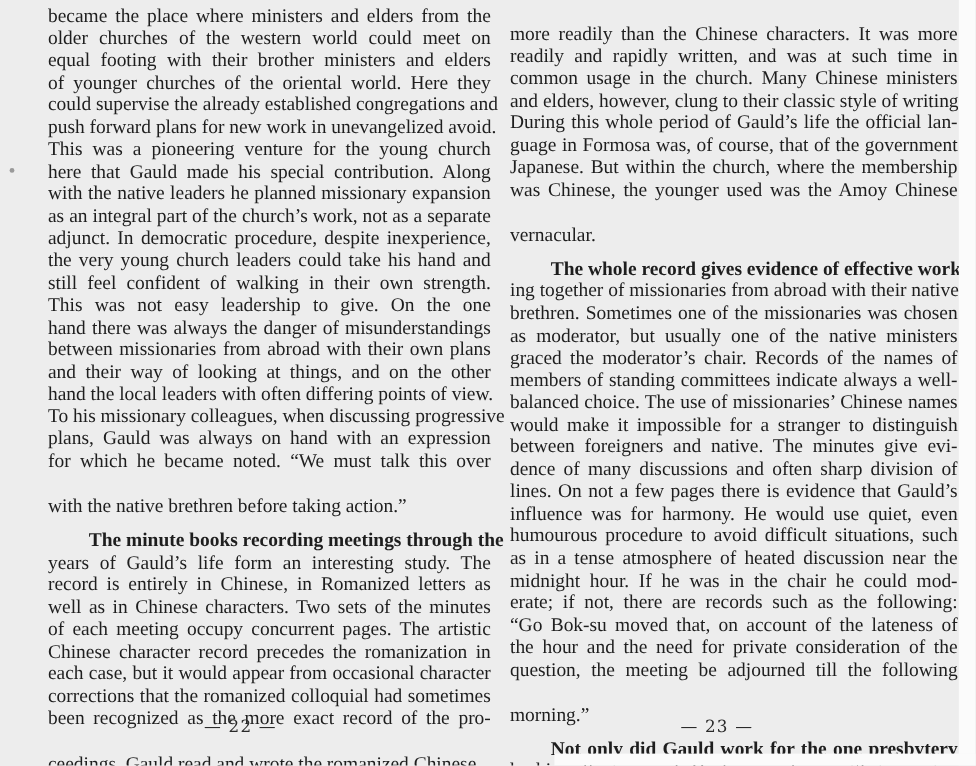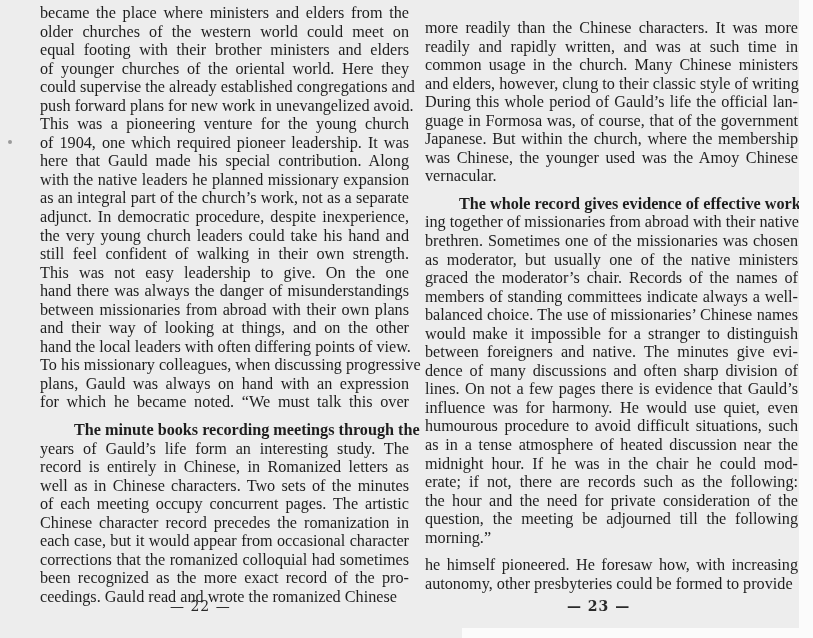--- a/index.html
+++ b/index.html
@@ -18,32 +18,32 @@
   }
   .page.left { left: 40px; width: 369px; top: 4px; }
   .page.right { left: 425px; width: 373px; top: 19px; }
   .line {
     display: block;
     white-space: nowrap;
     text-align: justify;
     text-align-last: justify;
     height: 18.55px;
   }
-  .line.last { text-align-last: left; }
+  .line.last { text-align-last: left; margin-top: 20px; }
   .line.indent { padding-left: 34px; font-weight: bold; }
   .para-gap { height: 9px; }
   .pagenum {
     position: absolute;
     font-family: "DejaVu Serif", serif;
     font-size: 14px;
     letter-spacing: 1px;
     color: #2a2a2a;
   }
   .pagenum.left { left: 170px; top: 598px; }
-  .pagenum.right { left: 567px; top: 598px; font-weight: bold; }
+  .pagenum.right { left: 567px; top: 598px; }
   .edge-right {
     position: absolute; right: 0; top: 0; width: 14px; height: 638px;
     background: #fbfbfb;
   }
   .edge-bottom {
     position: absolute; left: 462px; right: 0; bottom: 0; height: 10px;
     background: #fbfbfb;
   }
   .speck {
     position: absolute; width: 4px; height: 4px; border-radius: 2px;
@@ -56,35 +56,35 @@
 <div class="spread">
   <div class="page left" id="left-page">
       <div class="paragraph">
         <span class="line">became the place where ministers and elders from the</span>
         <span class="line">older churches of the western world could meet on</span>
         <span class="line">equal footing with their brother ministers and elders</span>
         <span class="line">of younger churches of the oriental world.  Here they</span>
         <span class="line">could supervise the already established congregations and</span>
         <span class="line">push forward plans for new work in unevangelized avoid.</span>
         <span class="line">This was a pioneering venture for the young church</span>
-        <span class="line">of 1904, one which required pioneer leadership.  It was</span>
         <span class="line">here that Gauld made his special contribution.  Along</span>
         <span class="line">with the native leaders he planned missionary expansion</span>
         <span class="line">as an integral part of the church’s work, not as a separate</span>
         <span class="line">adjunct.  In democratic procedure, despite inexperience,</span>
         <span class="line">the very young church leaders could take his hand and</span>
         <span class="line">still feel confident of walking in their own strength.</span>
         <span class="line">This was not easy leadership to give.  On the one</span>
         <span class="line">hand there was always the danger of misunderstandings</span>
         <span class="line">between missionaries from abroad with their own plans</span>
         <span class="line">and their way of looking at things, and on the other</span>
         <span class="line">hand the local leaders with often differing points of view.</span>
         <span class="line">To his missionary colleagues, when discussing progressive</span>
         <span class="line">plans, Gauld was always on hand with an expression</span>
         <span class="line">for which he became noted.  “We must talk this over</span>
+        <span class="line last">with the native brethren before taking action.”</span>
       </div>
       <div class="para-gap"></div>
       <div class="paragraph">
         <span class="line indent">The minute books recording meetings through the</span>
         <span class="line">years of Gauld’s life form an interesting study.  The</span>
         <span class="line">record is entirely in Chinese, in Romanized letters as</span>
         <span class="line">well as in Chinese characters.  Two sets of the minutes</span>
         <span class="line">of each meeting occupy concurrent pages.  The artistic</span>
         <span class="line">Chinese character record precedes the romanization in</span>
         <span class="line">each case, but it would appear from occasional character</span>
@@ -116,26 +116,28 @@
         <span class="line">balanced choice.  The use of missionaries’ Chinese names</span>
         <span class="line">would make it impossible for a stranger to distinguish</span>
         <span class="line">between foreigners and native.  The minutes give evi-</span>
         <span class="line">dence of many discussions and often sharp division of</span>
         <span class="line">lines.  On not a few pages there is evidence that Gauld’s</span>
         <span class="line">influence was for harmony.  He would use quiet, even</span>
         <span class="line">humourous procedure to avoid difficult situations, such</span>
         <span class="line">as in a tense atmosphere of heated discussion near the</span>
         <span class="line">midnight hour.  If he was in the chair he could mod-</span>
         <span class="line">erate; if not, there are records such as the following:</span>
+        <span class="line">“Go Bok-su moved that, on account of the lateness of</span>
         <span class="line">the hour and the need for private consideration of the</span>
         <span class="line">question, the meeting be adjourned till the following</span>
         <span class="line last">morning.”</span>
       </div>
       <div class="para-gap"></div>
       <div class="paragraph">
+        <span class="line indent">Not only did Gauld work for the one presbytery</span>
         <span class="line">he himself pioneered.  He foresaw how, with increasing</span>
         <span class="line last">autonomy, other presbyteries could be formed to provide</span>
       </div>
     </div>
 
   <div class="pagenum left">— 22 —</div>
   <div class="pagenum right">— 23 —</div>
 
   <div class="edge-right"></div>
   <div class="edge-bottom"></div>

